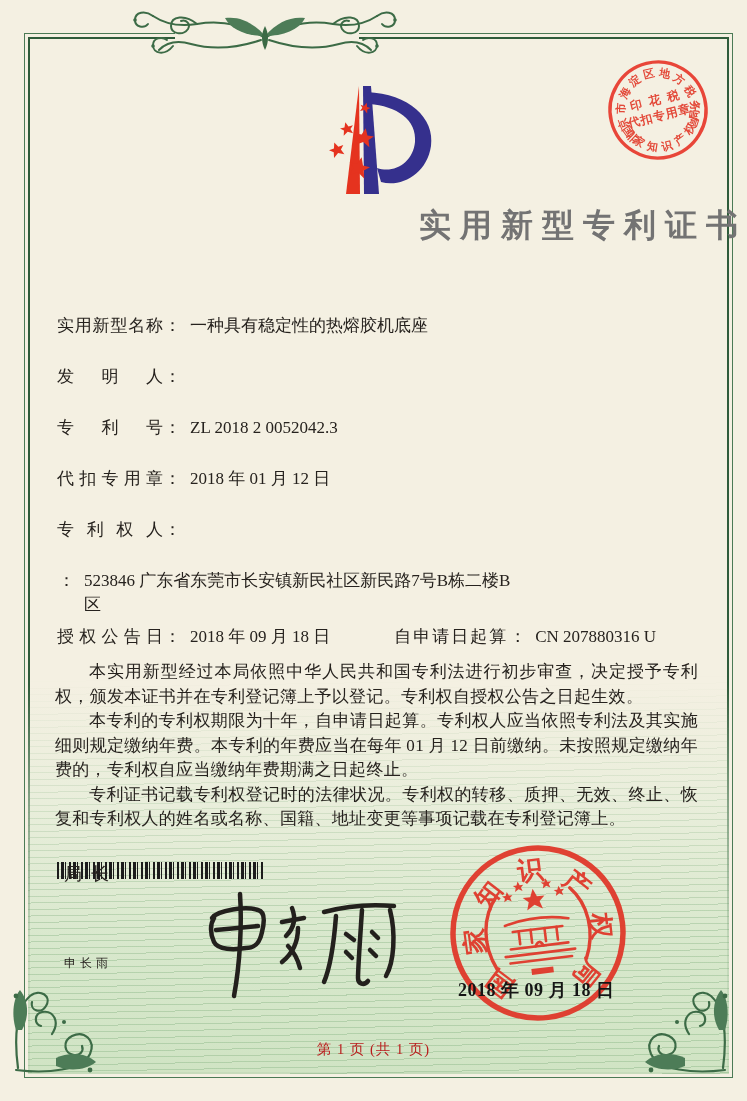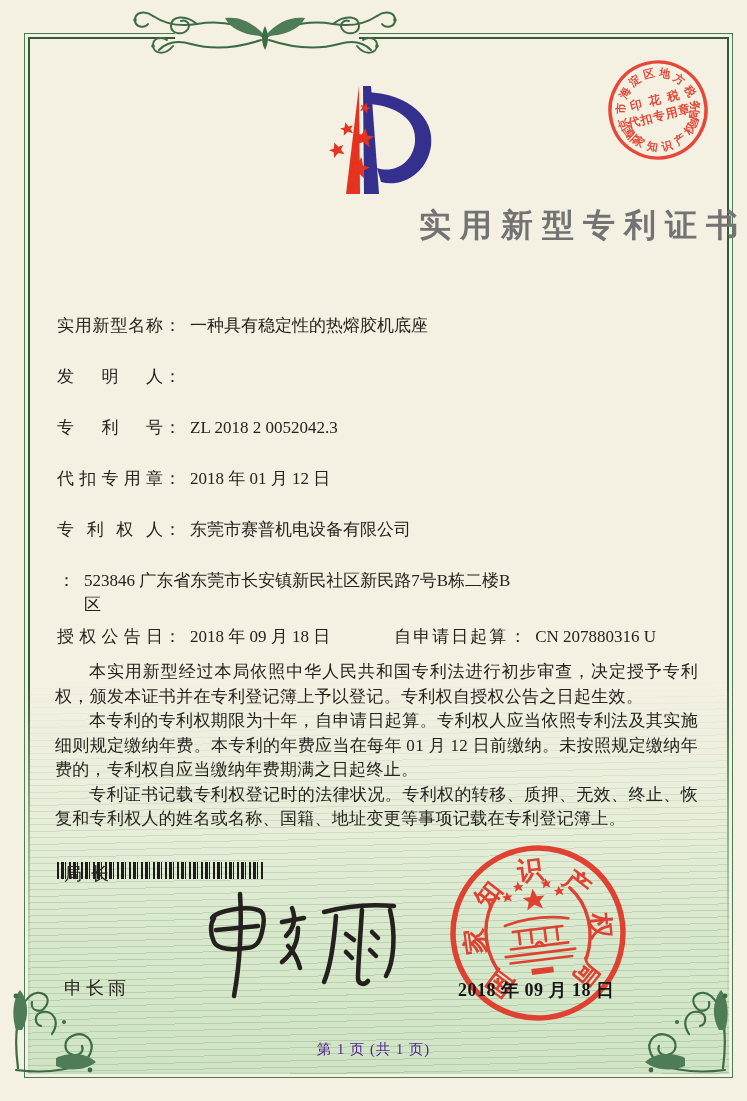--- a/index.html
+++ b/index.html
@@ -33,25 +33,25 @@
   .grantno{display:flex;margin-left:64px;}
   .grantno .glabel{letter-spacing:2px;flex:none;}
   
   .bodytext{position:absolute;left:55px;top:652px;width:643px;font-size:17px;
     line-height:24.5px;text-align:justify;letter-spacing:.3px;margin-top:8px;}
   .bodytext p{margin:0;text-indent:2em;}
   
   .barcode{position:absolute;left:57px;top:862px;width:208px;height:17px;
     background:repeating-linear-gradient(90deg,#1c1c1c 0 2px,rgba(0,0,0,0) 2px 4px,#1c1c1c 4px 7px,rgba(0,0,0,0) 7px 8px,#1c1c1c 8px 9px,rgba(0,0,0,0) 9px 12px);}
   .juzhang{position:absolute;left:64px;top:862px;font-size:18px;letter-spacing:9px;}
-  .shenname{position:absolute;left:64px;top:976px;font-size:18px;letter-spacing:4px;}
+  .shenname{position:absolute;left:64px;top:955px;font-size:12px;letter-spacing:4px;}
   .sig{position:absolute;left:196px;top:884px;}
   .seal{position:absolute;left:443px;top:838px;}
   .sealdate{position:absolute;left:458px;top:978px;font-size:18px;font-weight:600;color:#151515;letter-spacing:.5px;}
-  .footer{position:absolute;left:0;right:0;top:1040px;text-align:center;font-size:14.5px;letter-spacing:1px;color:#4c1d95;}
+  .footer{position:absolute;left:0;right:0;top:1040px;text-align:center;font-size:14.5px;letter-spacing:1px;color:#b91c1c;}
   .taxstamp{position:absolute;left:588px;top:40px;opacity:.92;}
   .ornament{position:absolute;}
   .sch{fill:#e23b2b;font-family:"Liberation Serif","DejaVu Serif",serif;font-weight:bold;}
   .och{fill:#e03527;font-family:"Liberation Serif","DejaVu Serif",serif;font-weight:bold;}
 </style>
 </head>
 <body>
 
 <div class="page">
 
@@ -157,21 +157,20 @@
       <span class="fvalue">ZL 2018 2 0052042.3</span>
     </div>
     <div class="frow">
       <span class="flabel">代扣专用章</span>
         <span class="fcolon">：</span>
       <span class="fvalue">2018 年 01 月 12 日</span>
     </div>
     <div class="frow">
       <span class="flabel">专利权人</span>
         <span class="fcolon">：</span>
-      <span class="fvalue">东莞市赛普机电设备有限公司</span>
     </div>
     <div class="frow addr-row">
         <span class="fcolon">：</span>
       <span class="fvalue">
         <span>523846 广东省东莞市长安镇新民社区新民路7号B栋二楼B</span><br>
         <span>区</span>
       </span>
     </div>
     <div class="frow">
       <span class="flabel">授权公告日</span>

